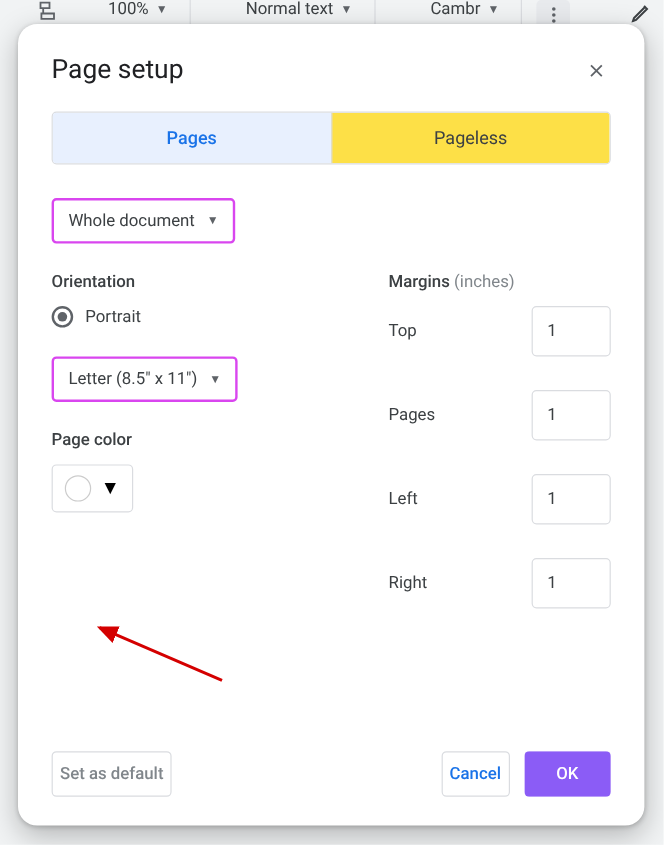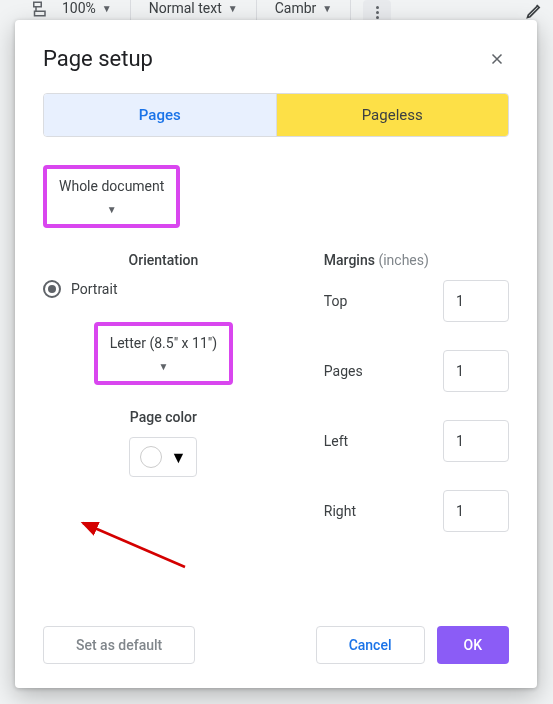--- a/index.html
+++ b/index.html
@@ -1,48 +1,48 @@
 <!DOCTYPE html>
 <html><head>
   <meta charset="utf-8">
   <style>
     * { box-sizing: border-box; margin: 0; padding: 0; font-family: "Google Sans", Roboto, Arial, sans-serif; }
     body { width: 553px; height: 704px; background: #f1f3f4; position: relative; overflow: hidden; }
     
     
     .bg-toolbar { position: absolute; top: 0; left: 0; right: 0; height: 24px; display: flex; align-items: flex-start; gap: 8px; padding-left: 30px; color: #3c4043; font-size: 14px; overflow: hidden; }
-    .bg-item { display: flex; align-items: center; gap: 6px; padding: 0 6px; }
+    .bg-item { display: flex; align-items: center; gap: 6px; padding: 0 6px; margin-left: 28px; }
     .bg-caret { font-size: 10px; color: #5f6368; }
     .bg-sep { width: 1px; height: 20px; background: #dadce0; margin: 0 4px; }
     .bg-kebab { width: 28px; height: 24px; background: #e8eaed; border-radius: 4px; display:flex; align-items:center; justify-content:center; }
     .bg-dot { width:3px; height:3px; border-radius:50%; background:#5f6368; margin:1px 0; }
     .bg-pencil { position:absolute; right: 8px; top: 0; }
 
     
-    .dialog { position: absolute; top: 20px; left: 15px; right: 16px; bottom: 16px; background: #fff; border-radius: 4px; box-shadow: 0 8px 24px rgba(0,0,0,0.25), 0 1px 4px rgba(0,0,0,0.2); padding: 26px 28px 24px 28px; display: flex; flex-direction: column; }
+    .dialog { position: absolute; top: 20px; left: 15px; right: 16px; bottom: 16px; background: #fff; border-radius: 16px; box-shadow: 0 8px 24px rgba(0,0,0,0.25), 0 1px 4px rgba(0,0,0,0.2); padding: 26px 28px 24px 28px; display: flex; flex-direction: column; }
     
     .dialog-header { display: flex; justify-content: space-between; align-items: center; margin-bottom: 22px; }
     .dialog-title { font-size: 22px; color: #202124; font-weight: 400; }
     .close-x { width: 24px; height: 24px; color: #5f6368; cursor: pointer; display:flex; align-items:center; justify-content:center; }
 
     
     .tabs { display: flex; border: 1px solid #dadce0; border-radius: 4px; overflow: hidden; margin-bottom: 28px; }
     .tab { flex: 1; text-align: center; padding: 12px 0; font-size: 15px; cursor: pointer; background:#fde047; color:#3c4043; }
     .tab.active { background: #e8f0fe; color: #1a73e8; font-weight: 500; }
     .tab + .tab { border-left: 1px solid #dadce0; }
 
     
     .body { display: flex; gap: 40px; flex: 1; }
-    .col-left { flex: 1.3; text-align: center; }
+    .col-left { flex: 1.3; }
     .col-right { flex: 1; }
 
     .field-label { font-size: 14px; color: #3c4043; font-weight: 500; margin-bottom: 12px; }
     .field-label .sub { color: #80868b; font-weight: 400; }
 
-    .select { display: inline-flex; align-items: center; border: 4px solid #d946ef; border-radius: 4px; padding: 9px 12px; font-size: 14px; color: #3c4043; cursor: pointer; gap: 10px; flex-direction: column; }
+    .select { display: inline-flex; align-items: center; border: 2px solid #d946ef; border-radius: 4px; padding: 9px 12px; font-size: 14px; color: #3c4043; cursor: pointer; gap: 10px; }
     .select .caret { font-size: 10px; color: #5f6368; }
 
     .section { margin-bottom: 24px; }
 
     
     .radio-row { display: flex; gap: 36px; align-items: center; }
     .radio-opt { display: flex; align-items: center; gap: 10px; font-size: 14px; color: #3c4043; cursor: pointer; }
     .radio-circle { width: 18px; height: 18px; border-radius: 50%; border: 2px solid #5f6368; display:flex; align-items:center; justify-content:center; }
     .radio-circle.checked { border-color: #5f6368; }
     .radio-dot { width: 8px; height: 8px; border-radius: 50%; background: #5f6368; }
@@ -51,21 +51,21 @@
     .color-select { display: inline-flex; align-items: center; border: 1px solid #dadce0; border-radius: 4px; padding: 8px 10px; cursor: pointer; gap: 8px; }
     .swatch { width: 22px; height: 22px; border-radius: 50%; border: 1px solid #ccc; background: #fff; }
 
     
     .margin-row { display: flex; align-items: center; justify-content: space-between; margin-bottom: 28px; }
     .margin-label { font-size: 14px; color: #3c4043; }
     .margin-input { width: 66px; height: 42px; border: 1px solid #dadce0; border-radius: 4px; padding: 0 12px; font-size: 14px; color: #3c4043; text-align: left; }
 
     
     .footer { display: flex; align-items: center; margin-top: auto; gap: 12px; padding-top: 10px; }
-    .btn { border-radius: 4px; padding: 10px 32px; font-size: 14px; font-weight: 500; cursor: pointer; border: 1px solid transparent; }
+    .btn { border-radius: 4px; padding: 10px 6px; font-size: 14px; font-weight: 500; cursor: pointer; border: 1px solid transparent; }
     .btn-default { border: 1px solid #dadce0; color: #80868b; background: #fff; }
     .btn-cancel { border: 1px solid #dadce0; color: #1a73e8; background: #fff; }
     .btn-ok { background: #8b5cf6; color: #fff; padding: 10px 26px; }
     .spacer { flex: 1; }
 
     
     .arrow { position: absolute; left: 75px; top: 517px; pointer-events: none; }
   </style>
 </head>
 <body>

